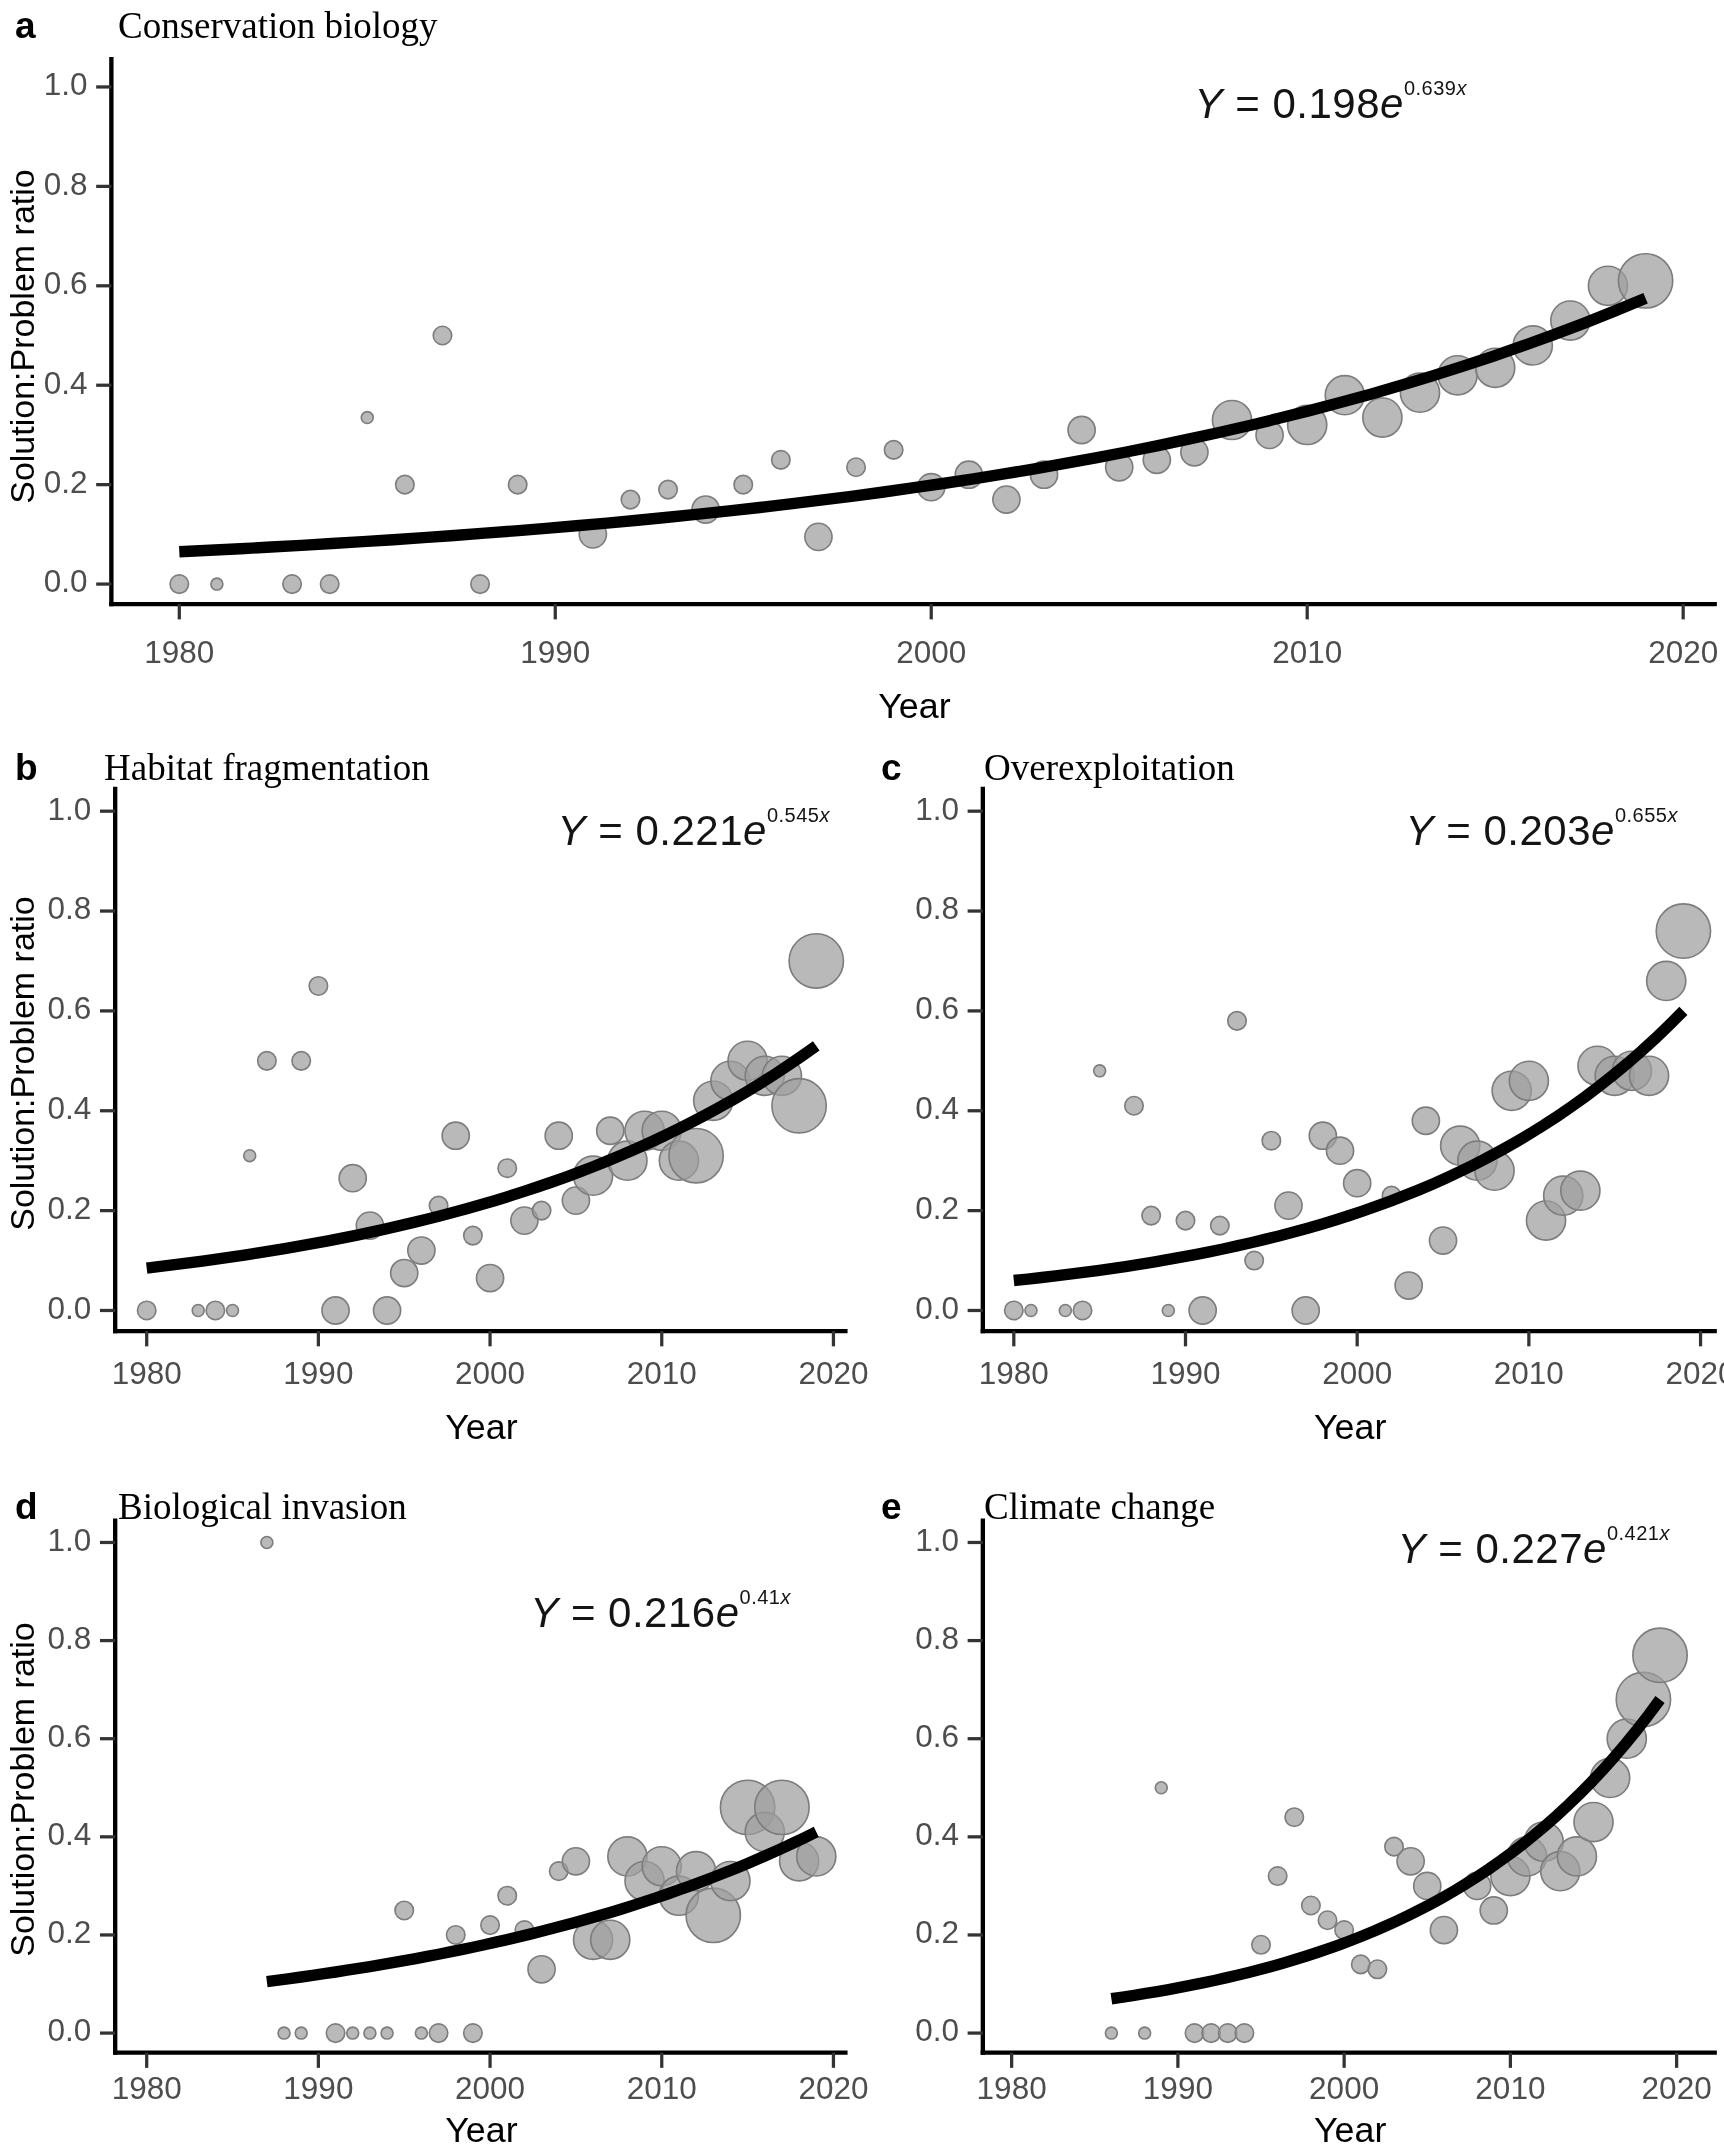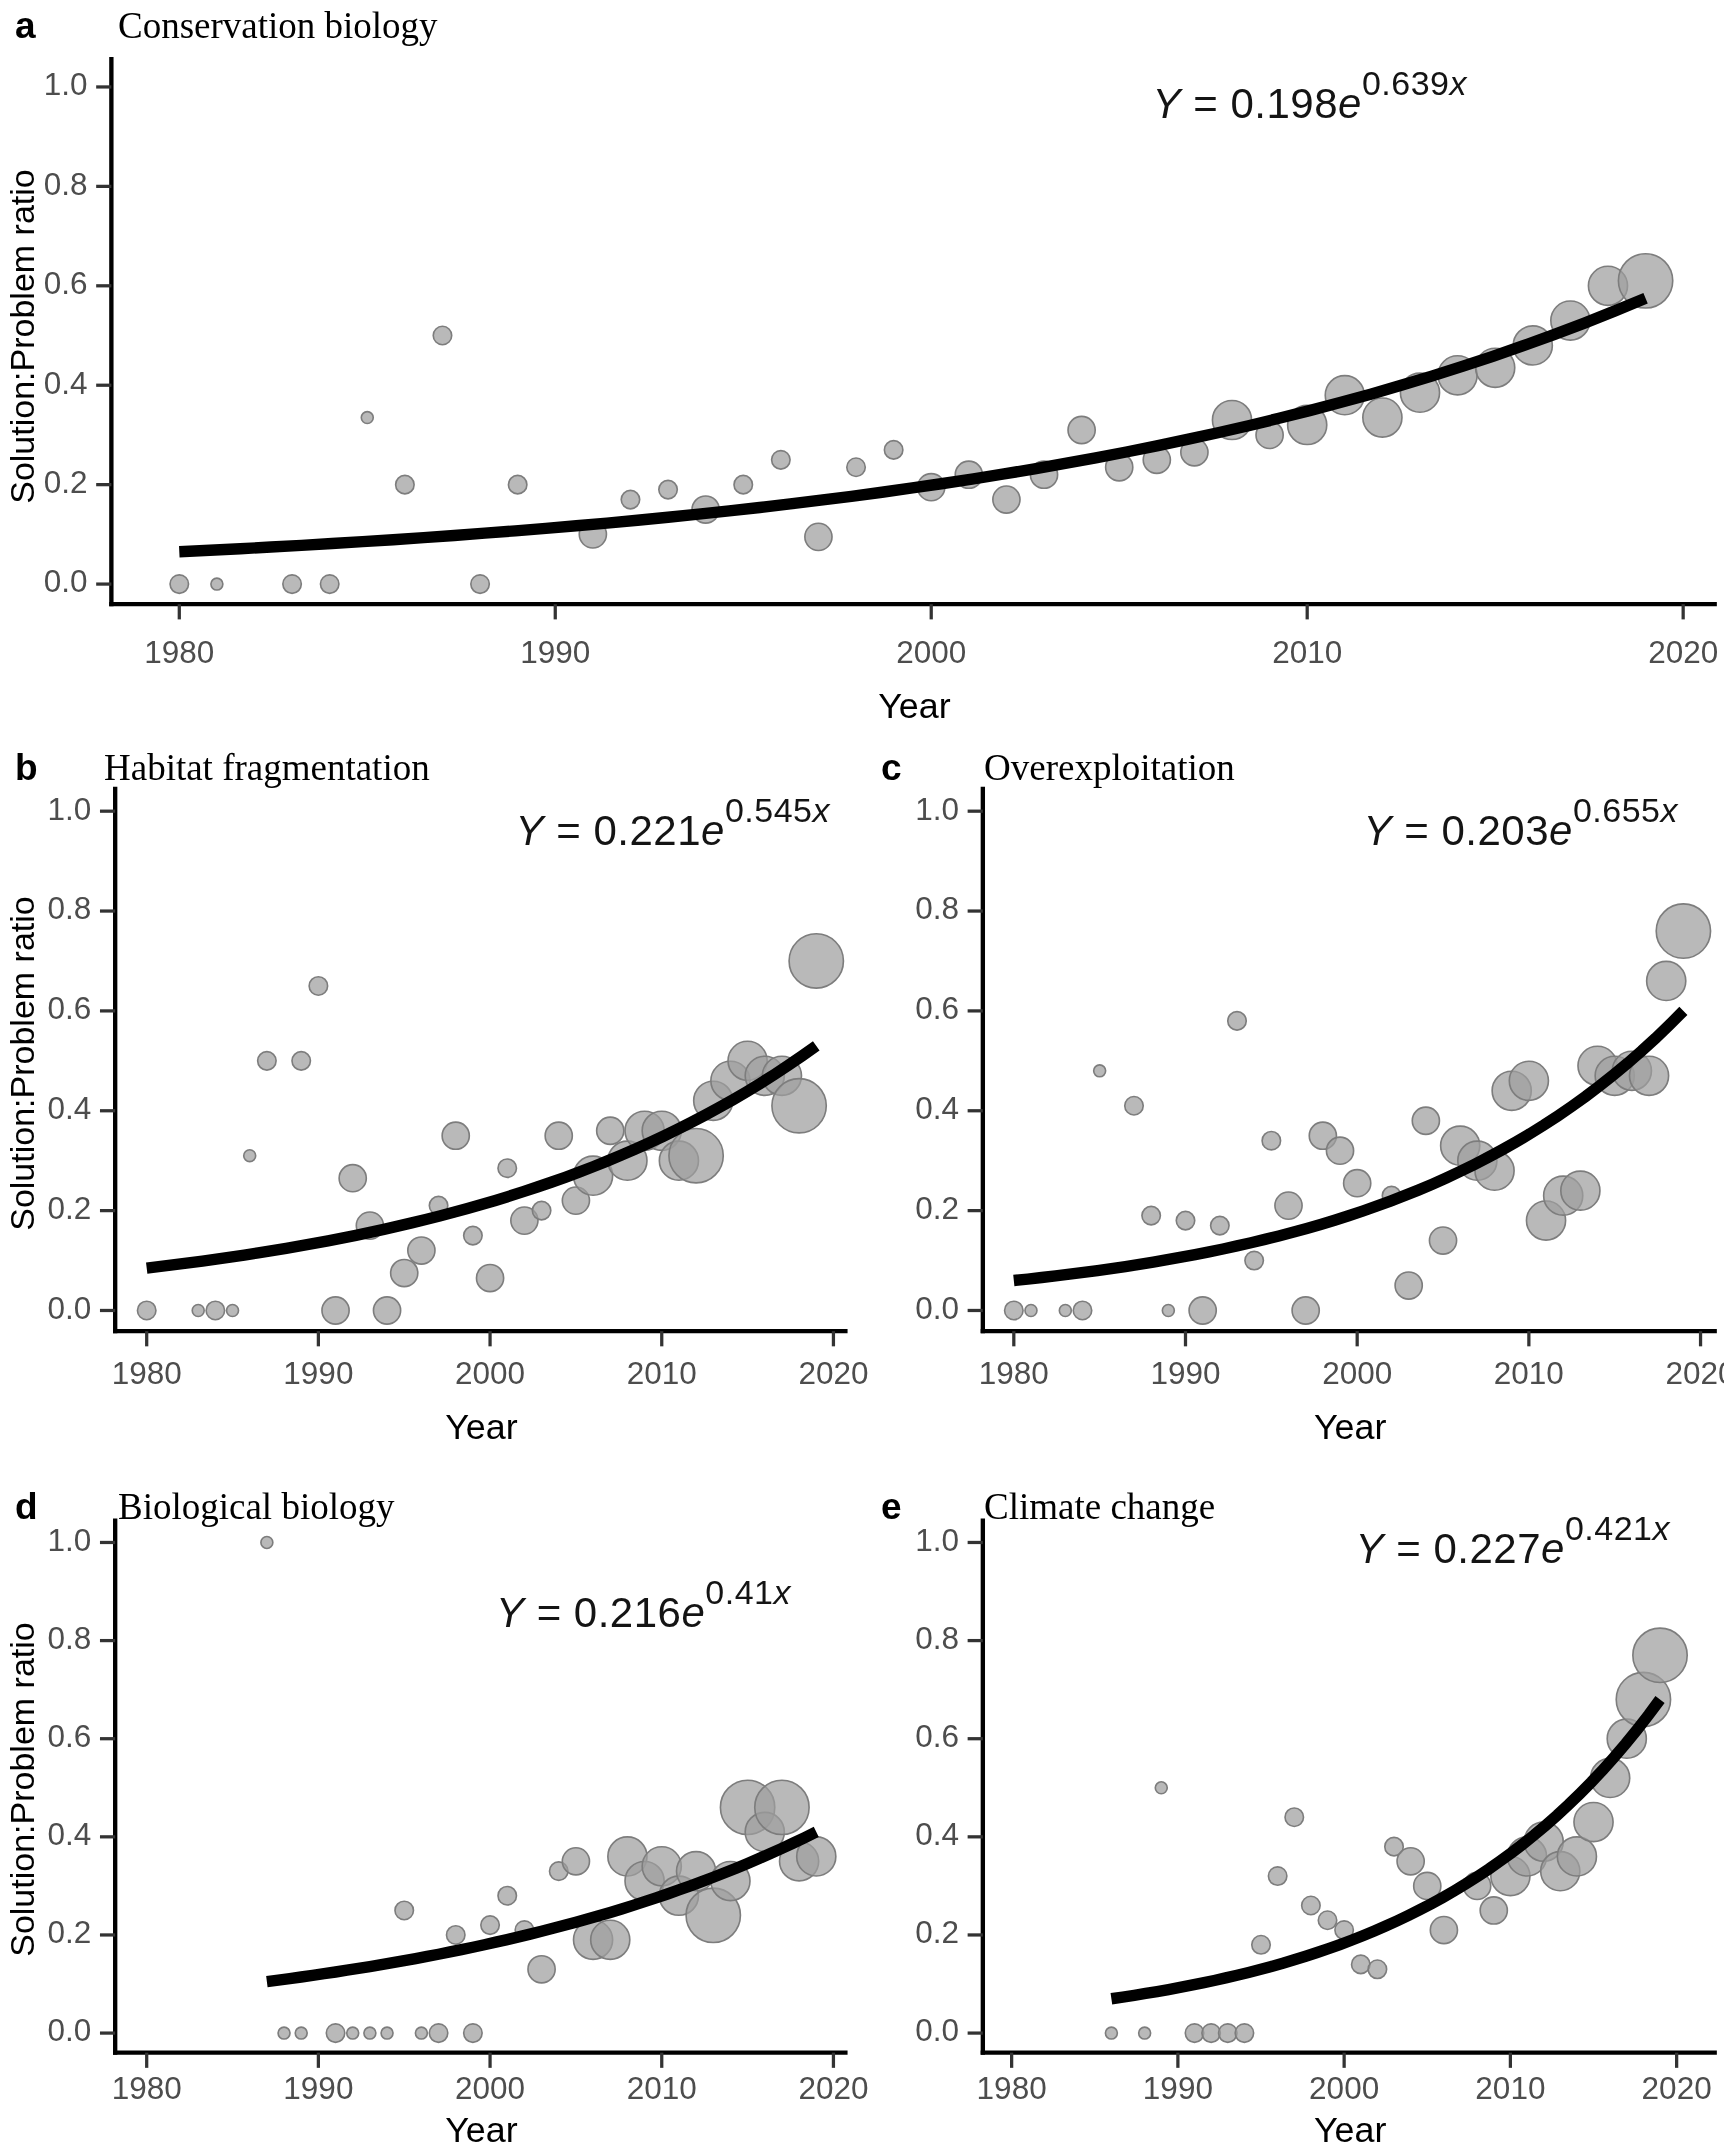--- a/index.html
+++ b/index.html
@@ -7,21 +7,21 @@
         font-family:"Liberation Sans", sans-serif;}
   #charts{position:absolute;left:0;top:0;}
   .letter{position:absolute;font-weight:700;font-size:37px;color:#000;}
   .l-a{left:15px;top:5.4px}.l-b{left:15px;top:747px}.l-c{left:881px;top:747px}
   .l-d{left:15px;top:1486px}.l-e{left:881px;top:1486px}
   .ptitle{position:absolute;font-size:37px;color:#000;white-space:nowrap;font-family:Liberation Serif, serif;}
   .t-a{left:118px;top:4.3px}.t-b{left:104px;top:746px}.t-c{left:984px;top:746px}
   .t-d{left:118px;top:1485px}.t-e{left:984px;top:1485px}
   .eq{position:absolute;font-size:42px;color:#141414;white-space:nowrap;letter-spacing:0.5px;}
   .eq .it{font-style:italic;}
-  .eq sup{font-size:34px;line-height:0;vertical-align:23px;}
+  .eq sup{font-size:20px;line-height:0;vertical-align:23px;}
   .e-a{right:258px;top:80px}.e-b{right:895px;top:807px}.e-c{right:47px;top:807px}
   .e-d{right:934px;top:1589px}.e-e{right:55px;top:1525px}
   .ylab{position:absolute;width:500px;text-align:center;font-size:34px;color:#000;
         transform:rotate(-90deg);white-space:nowrap;}
   .y-a{left:-228px;top:317px}.y-b{left:-228px;top:1044px}.y-d{left:-228px;top:1770px}
 </style>
 </head>
 <body>
 
 <div class="page">
@@ -369,21 +369,21 @@
 
   <span class="letter l-b">b</span>
   <span class="ptitle t-b">Habitat fragmentation</span>
   <div class="eq e-b"><span class="it">Y</span><span> = </span><span>0.221</span><span class="it">e</span><sup><span>0.545</span><span class="it">x</span></sup></div>
 
   <span class="letter l-c">c</span>
   <span class="ptitle t-c">Overexploitation</span>
   <div class="eq e-c"><span class="it">Y</span><span> = </span><span>0.203</span><span class="it">e</span><sup><span>0.655</span><span class="it">x</span></sup></div>
 
   <span class="letter l-d">d</span>
-  <span class="ptitle t-d">Biological biology</span>
+  <span class="ptitle t-d">Biological invasion</span>
   <div class="eq e-d"><span class="it">Y</span><span> = </span><span>0.216</span><span class="it">e</span><sup><span>0.41</span><span class="it">x</span></sup></div>
 
   <span class="letter l-e">e</span>
   <span class="ptitle t-e">Climate change</span>
   <div class="eq e-e"><span class="it">Y</span><span> = </span><span>0.227</span><span class="it">e</span><sup><span>0.421</span><span class="it">x</span></sup></div>
 
   <div class="ylab y-a">Solution:Problem ratio</div>
   <div class="ylab y-b">Solution:Problem ratio</div>
   <div class="ylab y-d">Solution:Problem ratio</div>
 </div>

